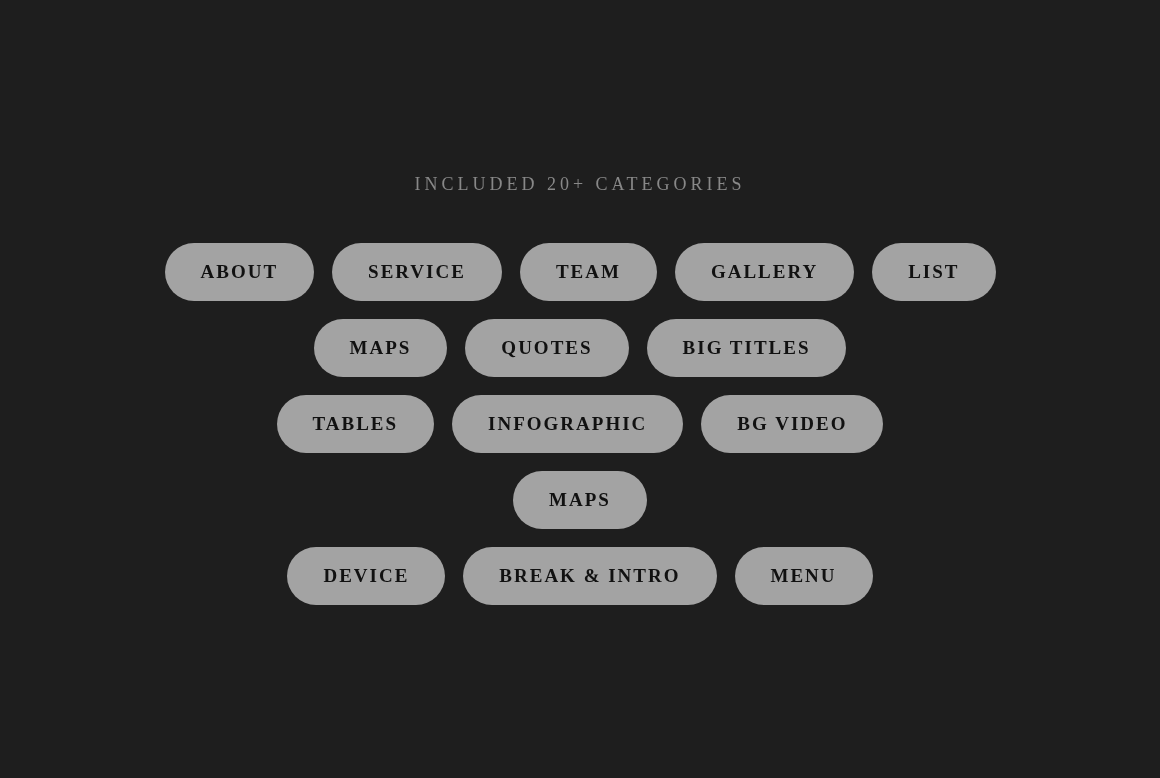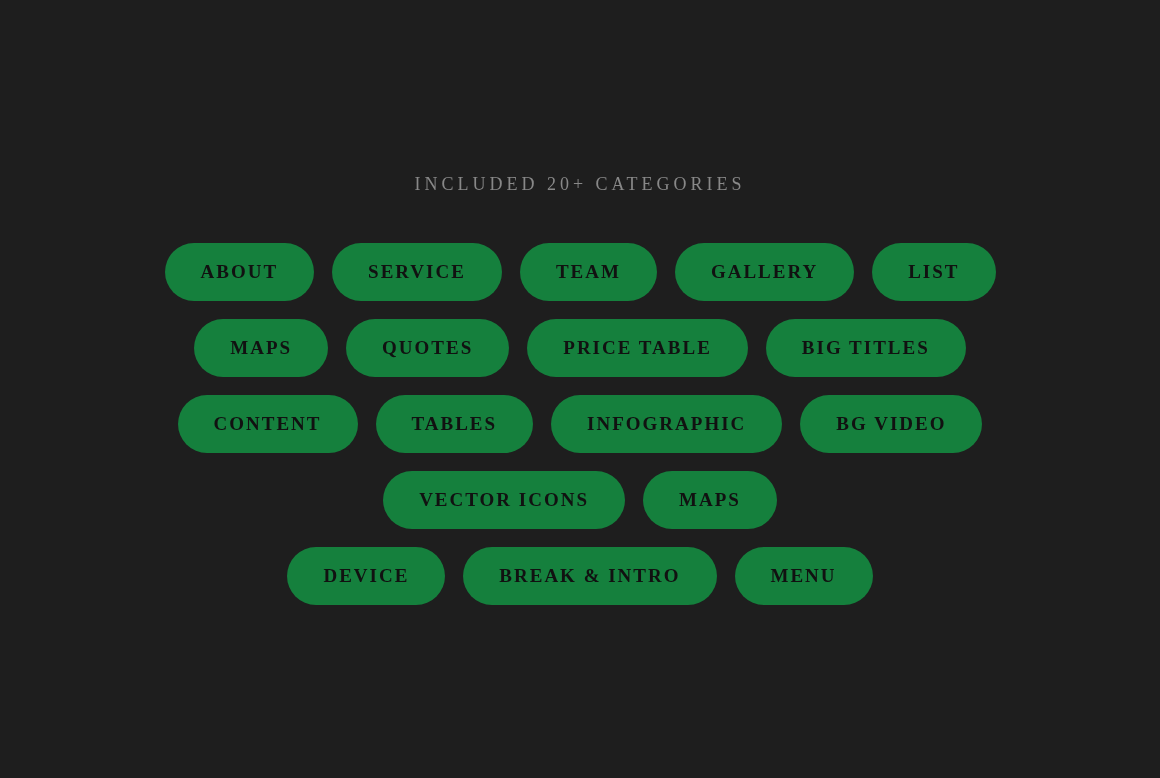--- a/index.html
+++ b/index.html
@@ -40,21 +40,21 @@
     .row {
       display: flex;
       flex-direction: row;
       align-items: center;
       justify-content: center;
       gap: 18px;
       flex-wrap: nowrap;
     }
 
     .tag {
-      background-color: #15803d;
+      background-color: #a3a3a3;
       color: #111111;
       border-radius: 50px;
       padding: 18px 36px;
       font-size: 19px;
       font-weight: 600;
       letter-spacing: 2px;
       text-transform: uppercase;
       cursor: pointer;
       white-space: nowrap;
       font-family: 'Georgia', serif;
@@ -74,31 +74,28 @@
 <div class="row">
       <button class="tag">ABOUT</button>
       <button class="tag">SERVICE</button>
       <button class="tag">TEAM</button>
       <button class="tag">GALLERY</button>
       <button class="tag">LIST</button>
     </div>
     <div class="row">
       <button class="tag">MAPS</button>
       <button class="tag">QUOTES</button>
-      <button class="tag">PRICE TABLE</button>
       <button class="tag">BIG TITLES</button>
     </div>
     <div class="row">
-      <button class="tag">CONTENT</button>
       <button class="tag">TABLES</button>
       <button class="tag">INFOGRAPHIC</button>
       <button class="tag">BG VIDEO</button>
     </div>
     <div class="row">
-      <button class="tag">VECTOR ICONS</button>
       <button class="tag">MAPS</button>
     </div>
     <div class="row">
       <button class="tag">DEVICE</button>
       <button class="tag">BREAK &amp; INTRO</button>
       <button class="tag">MENU</button>
     </div>
   </div>
 
 </body></html>

